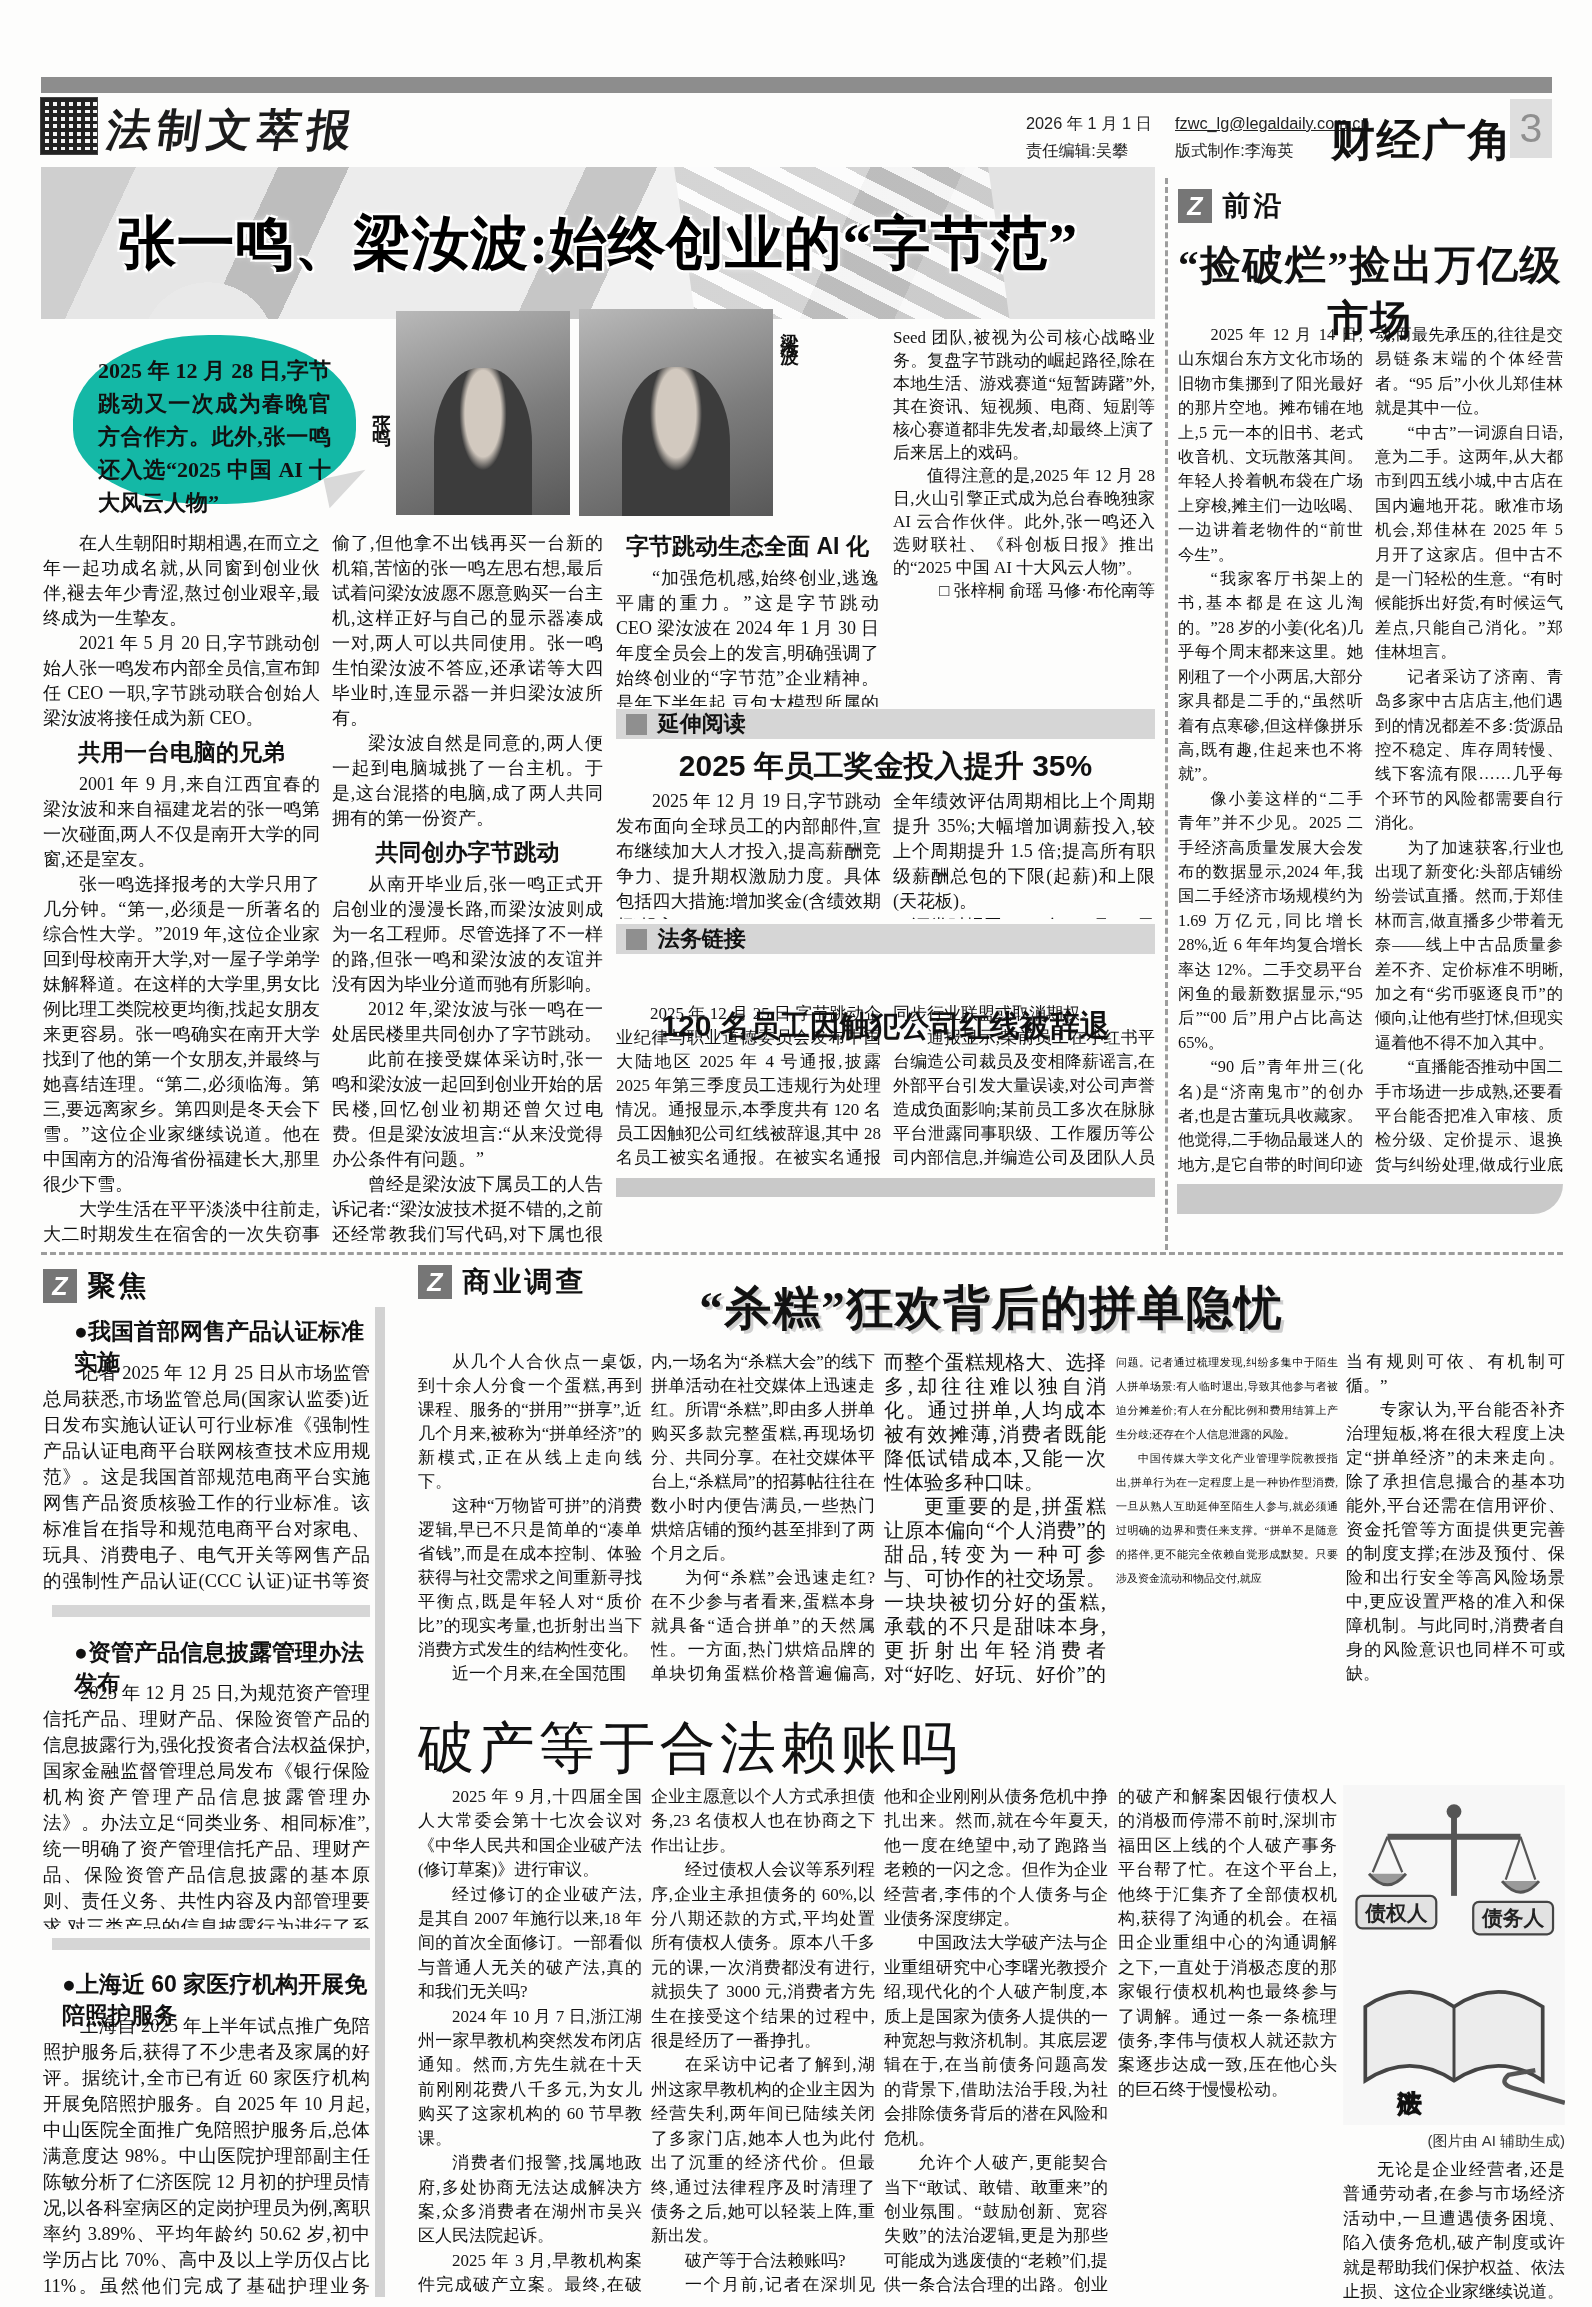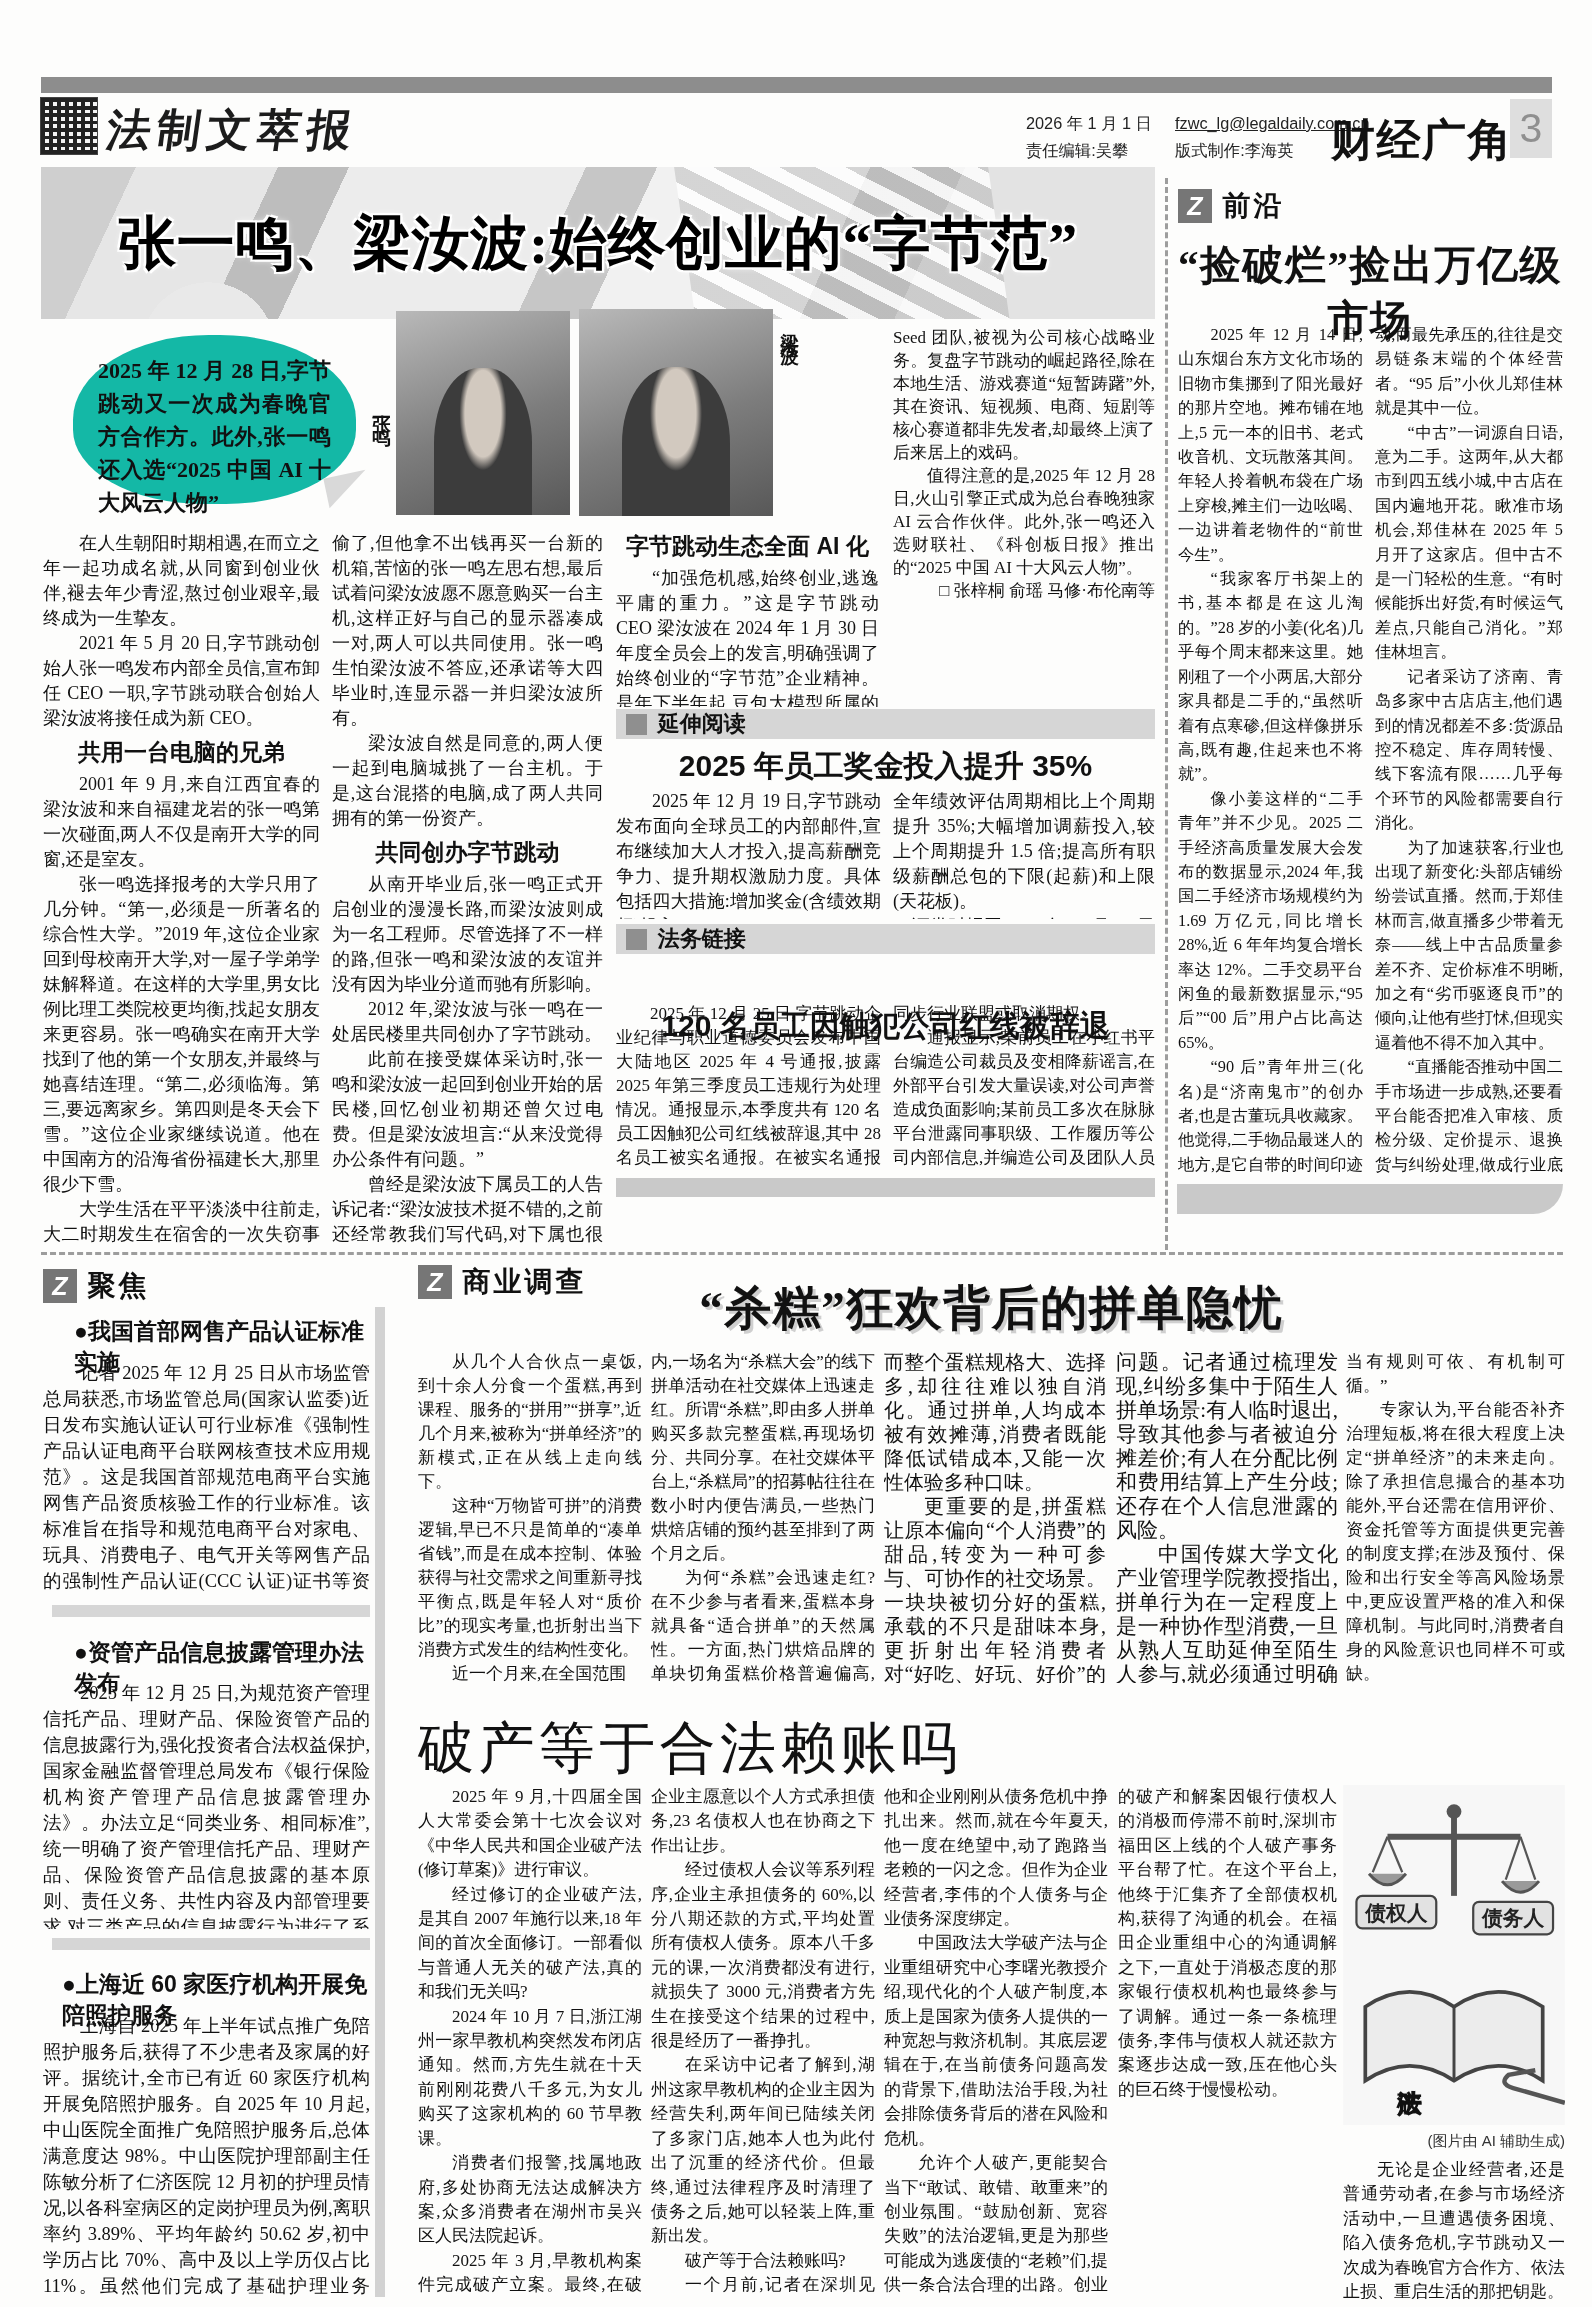--- a/index.html
+++ b/index.html
@@ -261,21 +261,21 @@
         <p>为何“杀糕”会迅速走红?在不少参与者看来,蛋糕本身就具备“适合拼单”的天然属性。一方面,热门烘焙品牌的单块切角蛋糕价格普遍偏高,动辄四五十元,口味却相对单一;</p>
       </div>
   </div>
   <div class="abs txt" style="left:884px;top:1350px;width:222px;height:333px;font-size:20px;line-height:24px;">
     <div class="cont">
         <p>而整个蛋糕规格大、选择多,却往往难以独自消化。通过拼单,人均成本被有效摊薄,消费者既能降低试错成本,又能一次性体验多种口味。</p>
         <p>更重要的是,拼蛋糕让原本偏向“个人消费”的甜品,转变为一种可参与、可协作的社交场景。一块块被切分好的蛋糕,承载的不只是甜味本身,更折射出年轻消费者对“好吃、好玩、好价”的综合追求。</p>
         <p>随着热度不断攀升,“拼单经济”在带来便利与效率的同时,也逐渐暴露出一些现实</p>
       </div>
   </div>
-  <div class="abs txt" style="left:1116px;top:1350px;width:222px;height:333px;font-size:21px;line-height:24px;">
+  <div class="abs txt" style="left:1116px;top:1350px;width:222px;height:333px;font-size:11px;line-height:24px;">
     <div class="cont">
         <p>问题。记者通过梳理发现,纠纷多集中于陌生人拼单场景:有人临时退出,导致其他参与者被迫分摊差价;有人在分配比例和费用结算上产生分歧;还存在个人信息泄露的风险。</p>
         <p>中国传媒大学文化产业管理学院教授指出,拼单行为在一定程度上是一种协作型消费,一旦从熟人互助延伸至陌生人参与,就必须通过明确的边界和责任来支撑。“拼单不是随意的搭伴,更不能完全依赖自觉形成默契。只要涉及资金流动和物品交付,就应</p>
       </div>
   </div>
   <div class="abs txt" style="left:1346px;top:1350px;width:219px;height:333px;font-size:17px;line-height:24px;">
     <div class="cont">
         <p>当有规则可依、有机制可循。”</p>
         <p>专家认为,平台能否补齐治理短板,将在很大程度上决定“拼单经济”的未来走向。除了承担信息撮合的基本功能外,平台还需在信用评价、资金托管等方面提供更完善的制度支撑;在涉及预付、保险和出行安全等高风险场景中,更应设置严格的准入和保障机制。与此同时,消费者自身的风险意识也同样不可或缺。</p>
       </div>
@@ -337,19 +337,19 @@
       <path d="M30 300 Q90 260 150 300 Q210 260 270 300 L270 400 Q210 360 150 400 Q90 360 30 400 Z" fill="#ececec" stroke="#444" stroke-width="5"></path>
       <line x1="150" y1="300" x2="150" y2="400" stroke="#444" stroke-width="4"></line>
       <text x="90" y="385" font-size="34" text-anchor="middle" fill="#111" font-family="Liberation Serif, serif" font-weight="bold" writing-mode="tb">破产法</text>
 
       <path d="M300 430 L230 410 Q210 404 224 392 L260 386" fill="none" stroke="#555" stroke-width="6"></path>
     </svg>
   </div>
   <div class="abs caption" style="left:1343px;top:2132px;width:222px;">(图片由 AI 辅助生成)</div>
   <div class="abs txt" style="left:1343px;top:2158px;width:222px;height:141px;font-size:17px;line-height:24.4px;">
     <div>
-        <p>无论是企业经营者,还是普通劳动者,在参与市场经济活动中,一旦遭遇债务困境、陷入债务危机,字节跳动又一次成为春晚官方合作方、依法止损、重启生活的那把钥匙。</p>
+        <p>无论是企业经营者,还是普通劳动者,在参与市场经济活动中,一旦遭遇债务困境、陷入债务危机,破产制度或许就是帮助我们保护权益、依法止损、这位企业家继续说道。</p>
       </div>
 
   </div>
 
 </div>
 
 
 </body></html>

